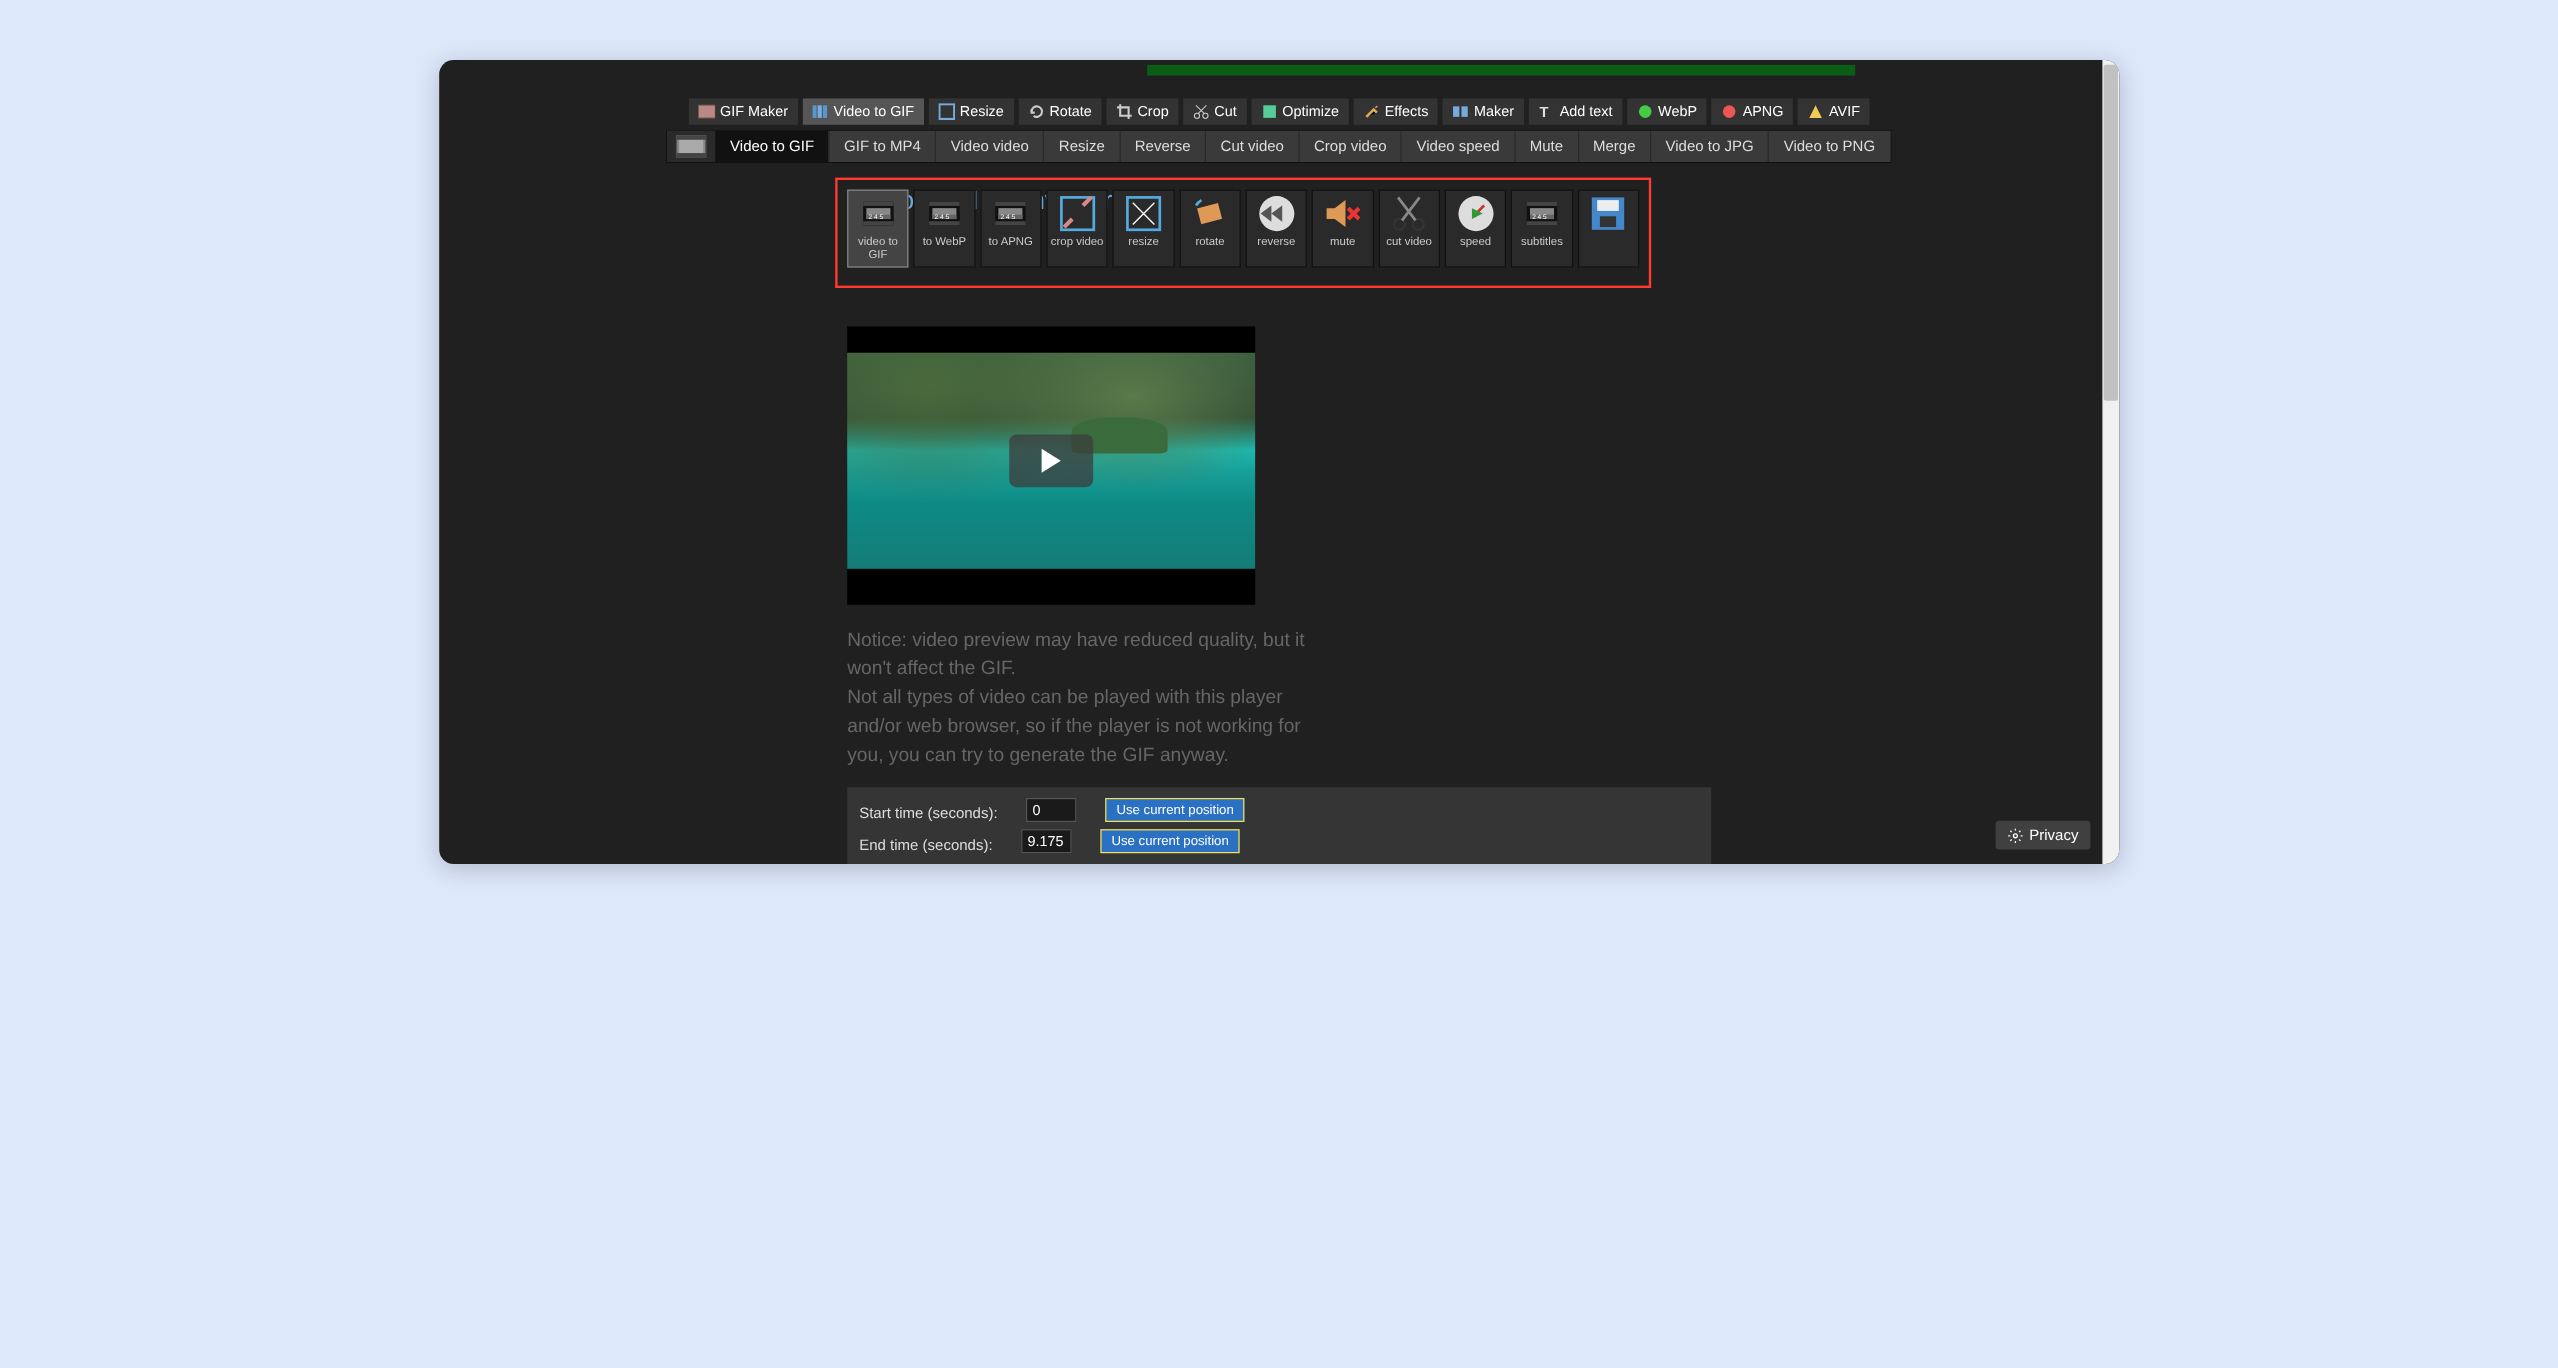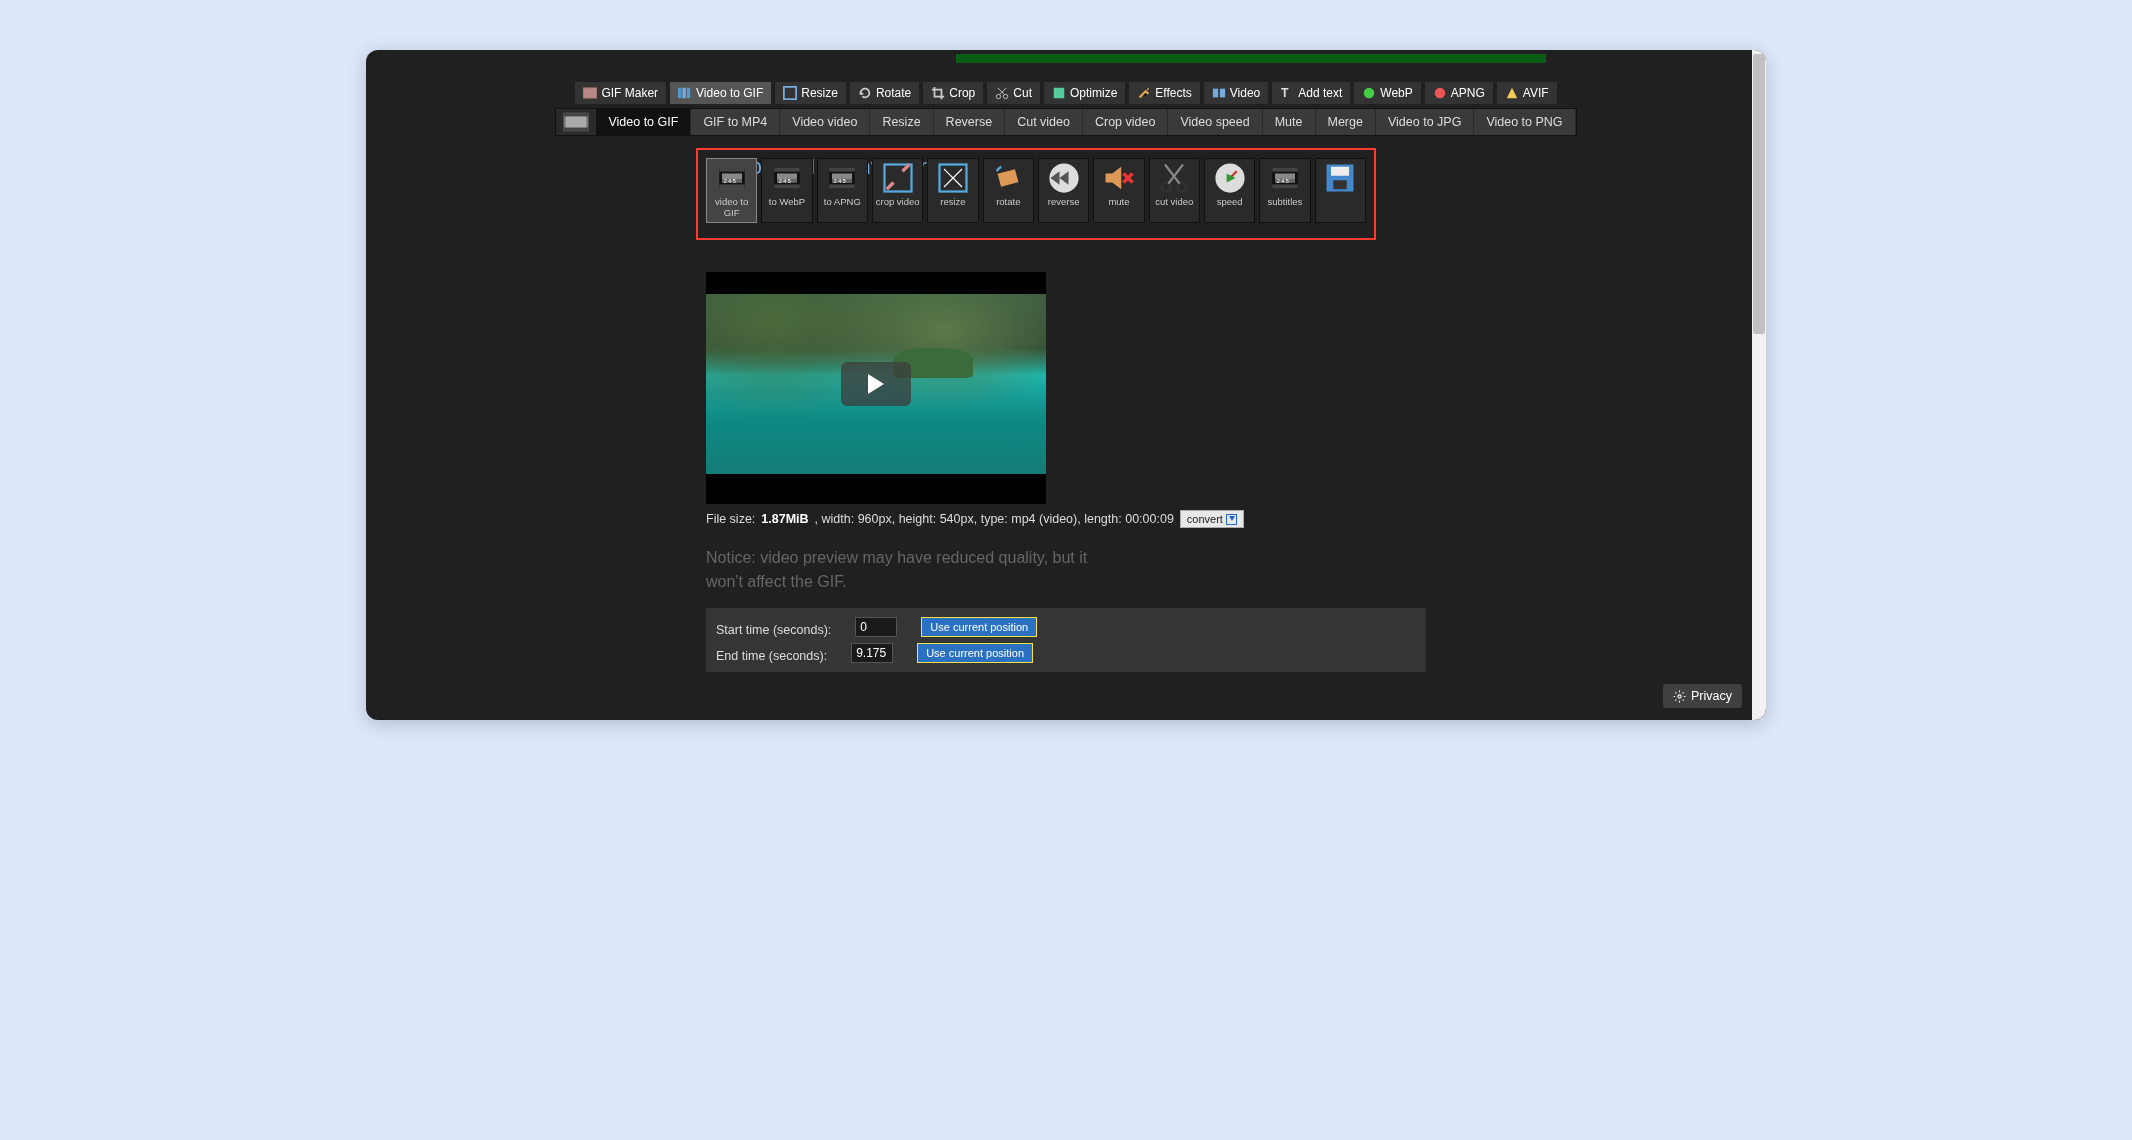--- a/index.html
+++ b/index.html
@@ -194,21 +194,21 @@
           <span class="ico"><svg viewBox="0 0 16 16">
               <path d="M3 13L10 6l3 3M12 3l1 1" stroke="#da5" stroke-width="2.5"></path>
             </svg></span>
           <span>Effects</span>
         </a>
         <a class="">
           <span class="ico"><svg viewBox="0 0 16 16">
               <rect x="1" y="3" width="6" height="10" fill="#7ad"></rect>
               <rect x="9" y="3" width="6" height="10" fill="#7ad"></rect>
             </svg></span>
-          <span>Video</span>
+          <span>Maker</span>
         </a>
         <a class="">
           <span class="ico"><svg viewBox="0 0 16 16">
               <text x="1" y="13" font-size="14" fill="#ddd" font-weight="bold">T</text>
             </svg></span>
           <span>Add text</span>
         </a>
         <a class="">
           <span class="ico"><svg viewBox="0 0 16 16">
               <circle cx="8" cy="8" r="6" fill="#4c4"></circle>
@@ -382,32 +382,24 @@
           <div class="video-thumb">
             <div class="hills"></div>
             <div class="village-fg"></div>
             <div class="play-btn">
               <div class="play-triangle"></div>
             </div>
           </div>
           <div class="video-black-bot"></div>
         </div>
 
-        <div class="file-line">
-          <span>File size: </span>
-          <b>1.87MiB</b>
-          <span>, width: 960px, height: 540px, type: mp4 (video), length: 00:00:09</span>
-          <span class="convert-btn">
-            <span>convert</span>
-            <span class="dl-ico"></span>
-          </span>
-        </div>
 
         <div class="notice">
           <div>Notice: video preview may have reduced quality, but it won't affect the GIF.</div>
+          <div>Not all types of video can be played with this player and/or web browser, so if the player is not working for you, you can try to generate the GIF anyway.</div>
         </div>
 
         <div class="panel">
           <div class="row">
             <span>Start time (seconds):</span>
             <input type="text" value="0" style="">
             <span class="btn-blue">Use current position</span>
           </div>
           <div class="row">
             <span>End time (seconds):</span>

